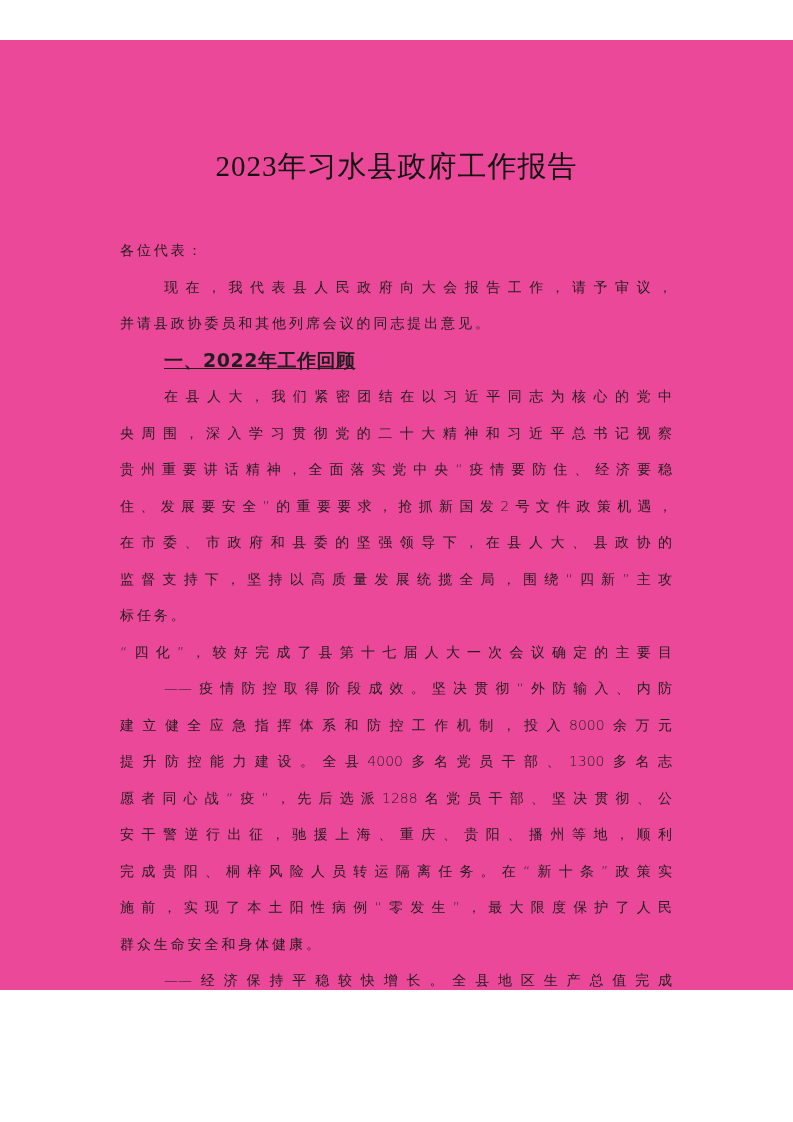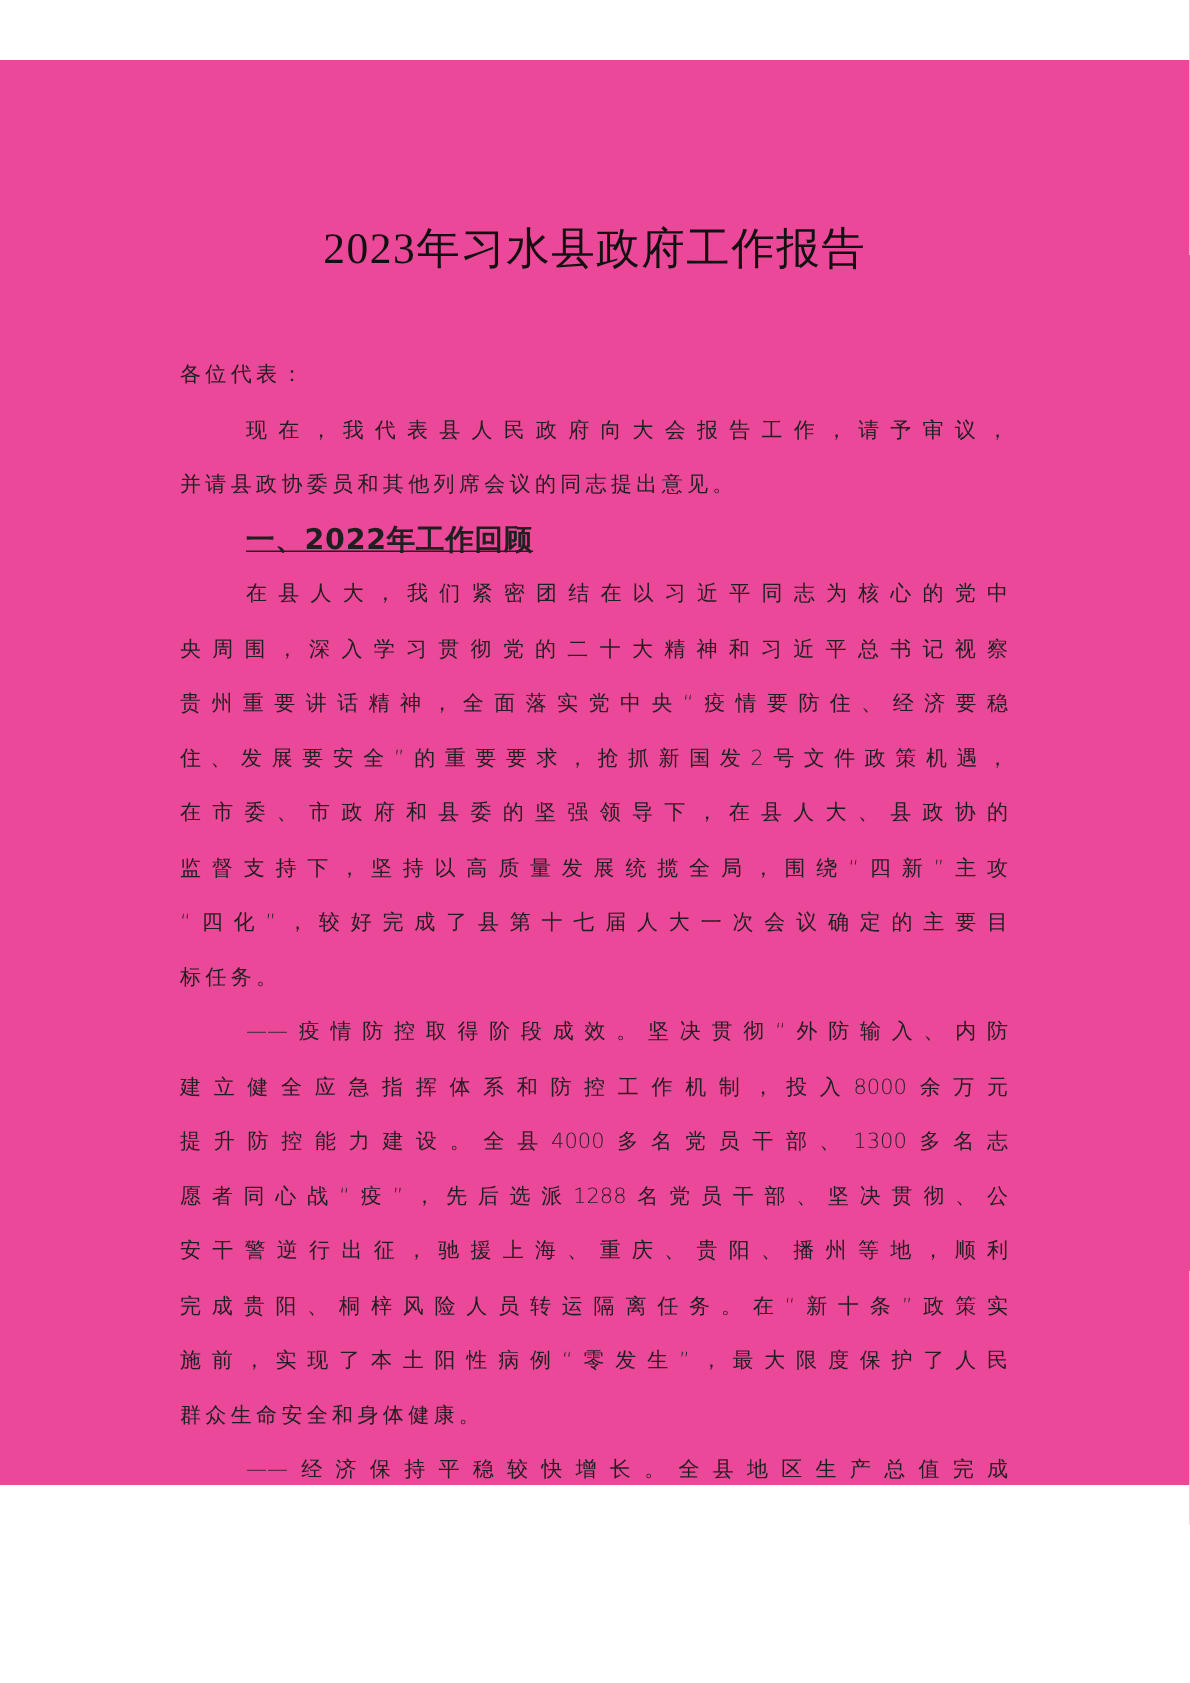--- a/index.html
+++ b/index.html
@@ -81,22 +81,22 @@
     <div class="line">并请县政协委员和其他列席会议的同志提出意见。</div>
 
     <div class="line indent heading">一、2022年工作回顾</div>
 
     <div class="line justify indent">在县人大，我们紧密团结在以习近平同志为核心的党中</div>
     <div class="line justify">央周围，深入学习贯彻党的二十大精神和习近平总书记视察</div>
     <div class="line justify">贵州重要讲话精神，全面落实党中央“疫情要防住、经济要稳</div>
     <div class="line justify">住、发展要安全”的重要要求，抢抓新国发2号文件政策机遇，</div>
     <div class="line justify">在市委、市政府和县委的坚强领导下，在县人大、县政协的</div>
     <div class="line justify">监督支持下，坚持以高质量发展统揽全局，围绕“四新”主攻</div>
+    <div class="line">标任务。</div>
     <div class="line justify">“四化”，较好完成了县第十七届人大一次会议确定的主要目</div>
-    <div class="line">标任务。</div>
 
     <div class="line justify indent">——疫情防控取得阶段成效。坚决贯彻“外防输入、内防</div>
     <div class="line justify">建立健全应急指挥体系和防控工作机制，投入8000余万元</div>
     <div class="line justify">提升防控能力建设。全县4000多名党员干部、1300多名志</div>
     <div class="line justify">愿者同心战“疫”，先后选派1288名党员干部、坚决贯彻、公</div>
     <div class="line justify">安干警逆行出征，驰援上海、重庆、贵阳、播州等地，顺利</div>
     <div class="line justify">完成贵阳、桐梓风险人员转运隔离任务。在“新十条”政策实</div>
     <div class="line justify">施前，实现了本土阳性病例“零发生”，最大限度保护了人民</div>
     <div class="line">群众生命安全和身体健康。</div>
 

